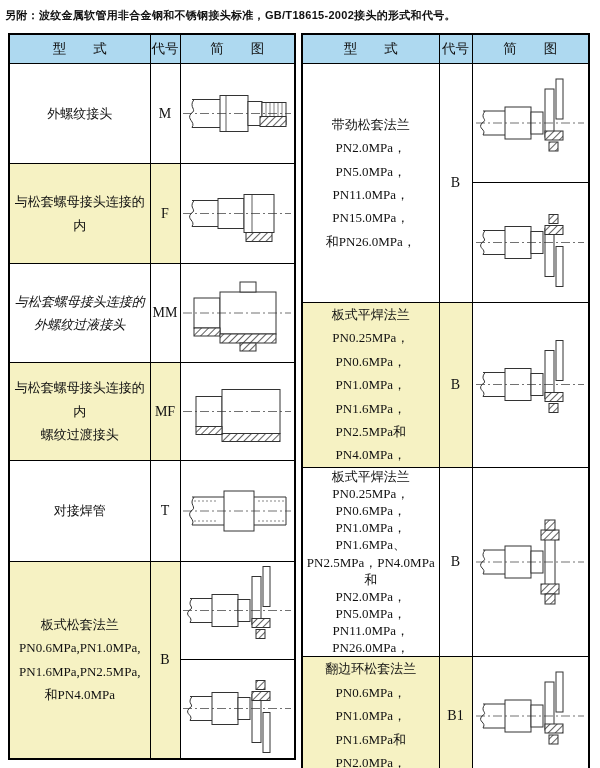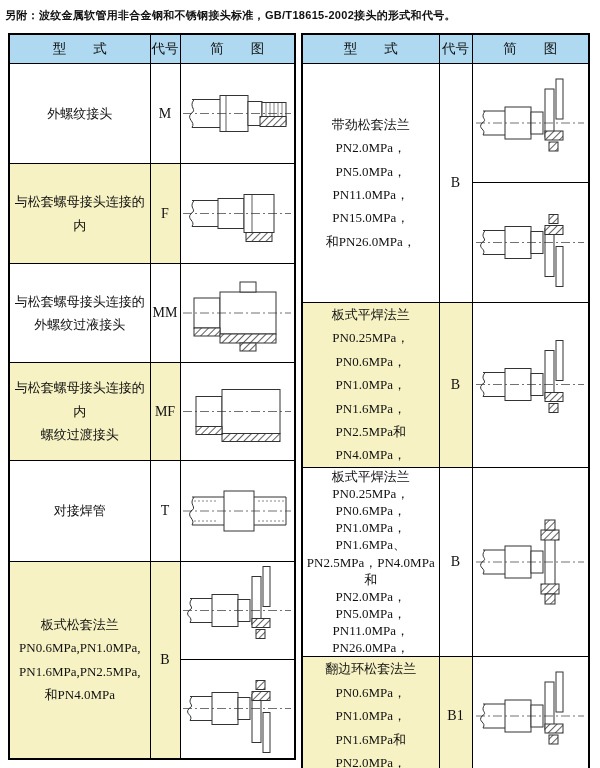--- a/index.html
+++ b/index.html
@@ -99,21 +99,21 @@
                 <rect x="36" y="29.5" width="26" height="30" fill="#fff" stroke="#333333" stroke-width="1"></rect>
                 <rect x="62" y="25.5" width="30" height="38" fill="#fff" stroke="#333333" stroke-width="1"></rect>
                 <line x1="70" y1="25.5" x2="70" y2="63.5" stroke="#333333" stroke-width="0.8"></line>
                 <rect x="64" y="63.5" width="26" height="9" fill="url(#hatchp)" stroke="#333333" stroke-width="1"></rect>
                 <line x1="1" y1="44.5" x2="109" y2="44.5" stroke="#333333" stroke-width="0.7" stroke-dasharray="9 3 2 3"></line>
               </svg>
             </div>
           </td>
         </tr>
         <tr style="height: 99px;">
-          <td class="type-cell" style="line-height: 1.8;">与松套螺母接头连接的
+          <td class="type-cell" style="line-height: 1.8; font-style: italic;">与松套螺母接头连接的
 外螺纹过液接头</td>
           <td class="code-cell">MM</td>
           <td class="diag-cell">
             <div class="diag-sub" style="height: 96px;">
               <svg width="110" height="88" viewBox="0 0 110 88">
                 <rect x="12" y="29" width="26" height="30" fill="#fff" stroke="#333333" stroke-width="1"></rect>
                 <rect x="38" y="23" width="56" height="42" fill="#fff" stroke="#333333" stroke-width="1"></rect>
                 <rect x="58" y="13" width="16" height="10" fill="#fff" stroke="#333333" stroke-width="1"></rect>
                 <rect x="12" y="59" width="26" height="8" fill="url(#hatchp)" stroke="#333333" stroke-width="1"></rect>
                 <rect x="38" y="65" width="56" height="9" fill="url(#hatchp)" stroke="#333333" stroke-width="1"></rect>

